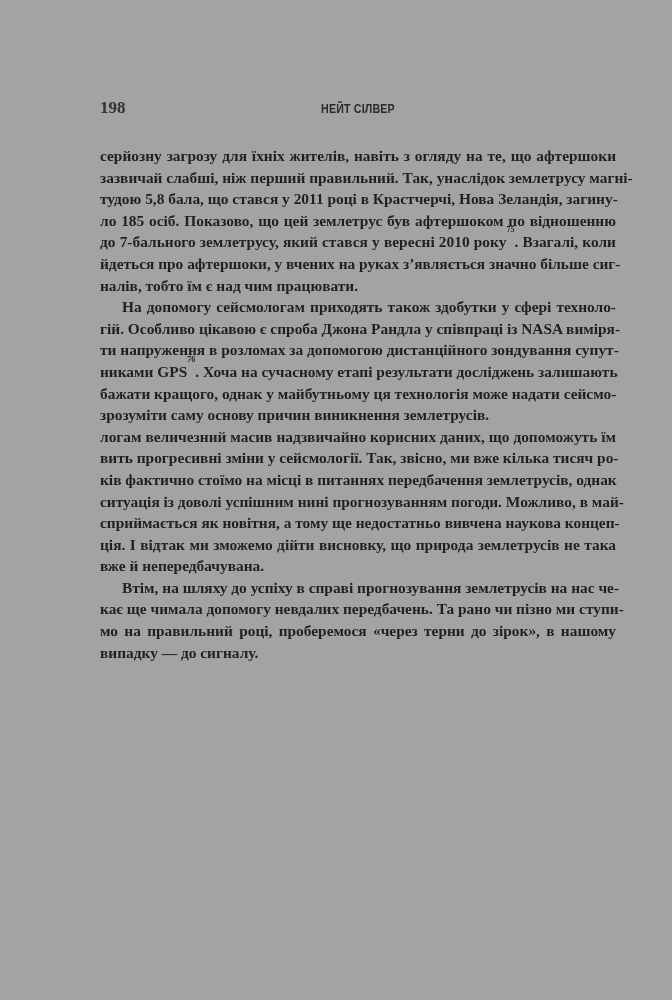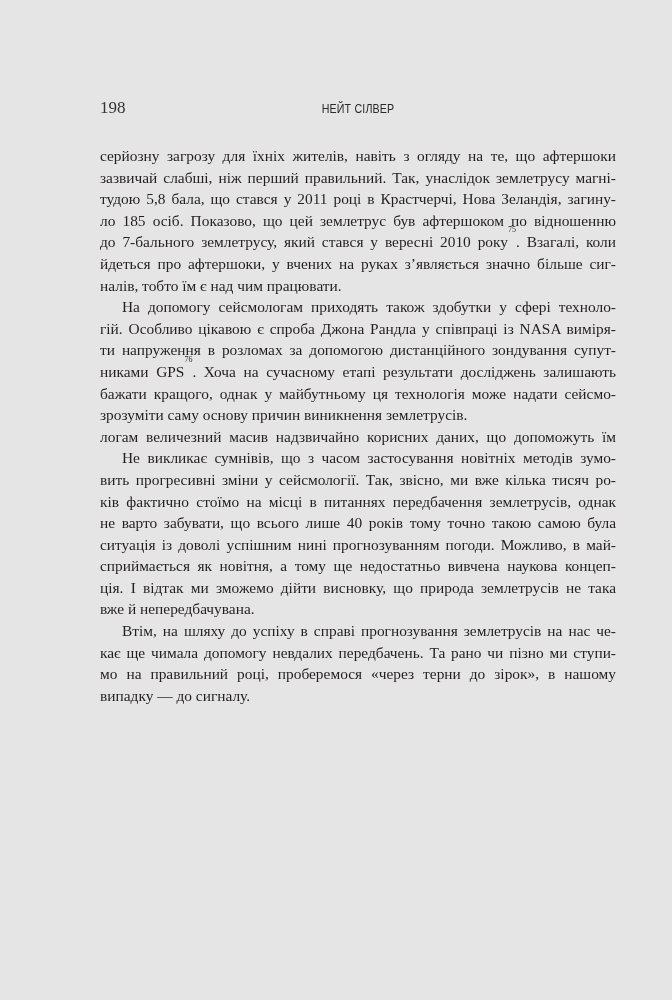--- a/index.html
+++ b/index.html
@@ -12,21 +12,22 @@
       height: 1000px;
       position: relative;
       overflow: hidden;
       color: #231f20;
     }
     .page {
       position: absolute;
       left: 0; top: 0;
       width: 672px;
       height: 1000px;
-      background: #e5e5e5;
+      background: #a3a3a3;
+      font-weight: bold;
     }
     .running-head {
       position: absolute;
       top: 96px;
       left: 100px;
       width: 516px;
       height: 24px;
     }
     .page-number {
       position: absolute;
@@ -104,24 +105,22 @@
       <div>
         <span class="line indent"><span>На допомогу сейсмологам приходять також здобутки у сфері техноло-</span></span>
         <span class="line"><span>гій. Особливо цікавою є спроба Джона Рандла у співпраці із NASA виміря-</span></span>
         <span class="line"><span>ти напруження в розломах за допомогою дистанційного зондування супут-</span></span>
         <span class="line"><span>никами GPS</span><sup>76</sup><span>. Хоча на сучасному етапі результати досліджень залишають</span></span>
         <span class="line"><span>бажати кращого, однак у майбутньому ця технологія може надати сейсмо-</span></span>
         <span class="line last"><span>зрозуміти саму основу причин виникнення землетрусів.</span></span>
         <span class="line"><span>логам величезний масив надзвичайно корисних даних, що допоможуть їм</span></span>
       </div>
       <div>
-        <span class="line indent"><span>Не викликає сумнівів, що з часом застосування новітніх методів зумо-</span></span>
         <span class="line"><span>вить прогресивні зміни у сейсмології. Так, звісно, ми вже кілька тисяч ро-</span></span>
         <span class="line"><span>ків фактично стоїмо на місці в питаннях передбачення землетрусів, однак</span></span>
-        <span class="line"><span>не варто забувати, що всього лише 40 років тому точно такою самою була</span></span>
         <span class="line"><span>ситуація із доволі успішним нині прогнозуванням погоди. Можливо, в май-</span></span>
         <span class="line"><span>сприймається як новітня, а тому ще недостатньо вивчена наукова концеп-</span></span>
         <span class="line"><span>ція. І відтак ми зможемо дійти висновку, що природа землетрусів не така</span></span>
         <span class="line last"><span>вже й непередбачувана.</span></span>
       </div>
       <div>
         <span class="line indent"><span>Втім, на шляху до успіху в справі прогнозування землетрусів на нас че-</span></span>
         <span class="line"><span>кає ще чимала допомогу невдалих передбачень. Та рано чи пізно ми ступи-</span></span>
         <span class="line"><span>мо на правильний році, проберемося «через терни до зірок», в нашому</span></span>
         <span class="line last"><span>випадку — до сигналу.</span></span>

